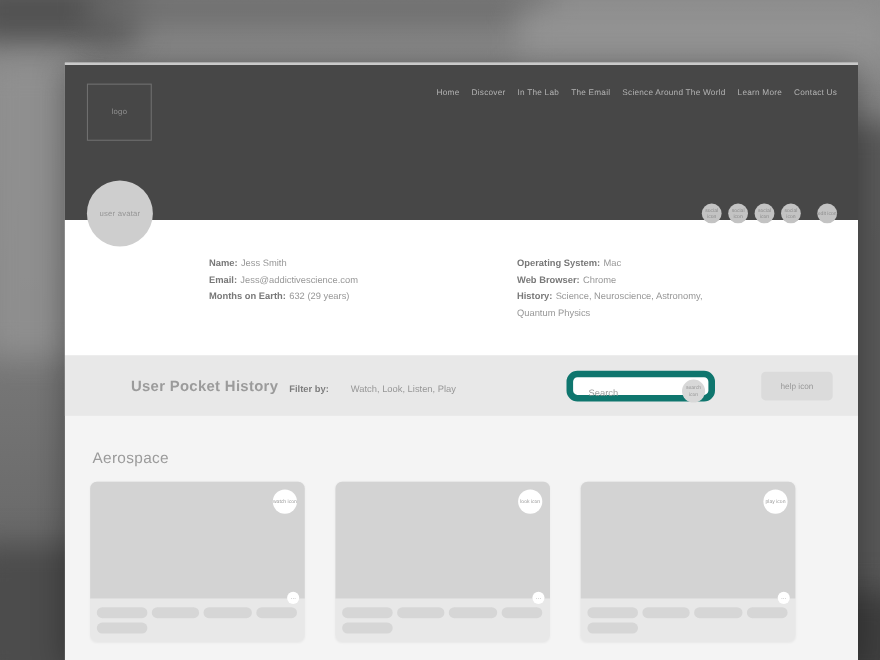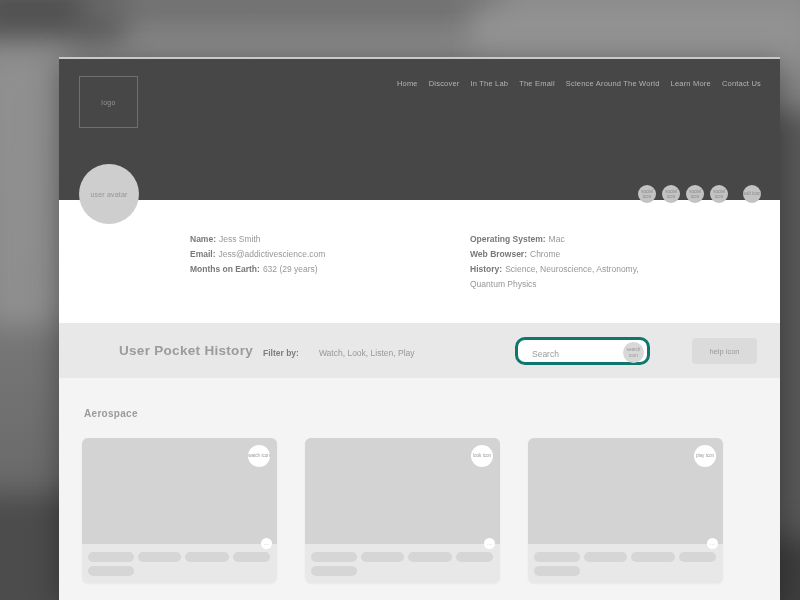--- a/index.html
+++ b/index.html
@@ -41,28 +41,28 @@
   .pcol{position:absolute;top:32px;line-height:15px;}
   .pcol-left{left:131px;}
   .pcol-right{left:411px;width:200px;}
   .pcol b{color:#787878;font-weight:bold;margin-right:3px;}
 
   
   .bar{position:absolute;left:0;top:266px;width:100%;height:55px;background:#e8e8e8;}
   .bar-title{position:absolute;left:25px;top:20px;font-size:13.5px;font-weight:bold;color:#9b9b9b;letter-spacing:.3px;margin-left:35px;}
   .filter{position:absolute;left:204px;top:25px;font-size:8.5px;color:#979797;}
   .filter b{color:#7d7d7d;margin-right:20px;}
-  .search{position:absolute;left:456px;top:14px;width:135px;height:28px;background:#fff;border:3px solid #0f766e;border-radius:10px;box-sizing:border-box;}
+  .search{position:absolute;left:456px;top:14px;width:135px;height:28px;background:#fff;border:6px solid #0f766e;border-radius:10px;box-sizing:border-box;}
   .search input{position:absolute;left:12px;top:5px;width:92px;height:16px;border:none;outline:none;background:transparent;font-family:"Liberation Sans",sans-serif;font-size:8.5px;color:#666;}
   .search input::placeholder{color:#9a9a9a;}
   .search-circle{position:absolute;right:3px;top:2px;width:21px;height:21px;border-radius:50%;background:#d8d8d8;color:#979797;font-size:4.6px;line-height:1.2;display:flex;align-items:center;justify-content:center;text-align:center;}
   .help{position:absolute;left:633px;top:15px;width:65px;height:26px;background:#dbdbdb;border-radius:4px;color:#999;font-size:7.5px;display:flex;align-items:center;justify-content:center;cursor:pointer;}
 
   
-  .category{position:absolute;left:25px;top:351px;font-size:10px;font-weight:bold;color:#9b9b9b;letter-spacing:.3px;}
+  .category{position:absolute;left:25px;top:351px;font-size:14px;font-weight:normal;color:#9b9b9b;letter-spacing:.3px;}
   .cards{position:absolute;left:23px;top:381px;display:flex;gap:28px;}
   .card{position:relative;width:195px;height:145px;background:#e8e8e8;border-radius:6px;box-shadow:0 1px 2px rgba(0,0,0,.05);}
   .card-img{height:106px;background:#d3d3d3;border-radius:6px 6px 0 0;}
   .badge{position:absolute;top:7px;right:7px;width:22px;height:22px;border-radius:50%;background:#fff;color:#9a9a9a;font-size:4.6px;line-height:1.2;display:flex;align-items:center;justify-content:center;text-align:center;}
   .mini{position:absolute;top:100px;right:5px;width:11px;height:11px;border-radius:50%;background:#fff;color:#b0b0b0;font-size:5px;display:flex;align-items:center;justify-content:center;z-index:2;}
   .card-footer{position:absolute;left:0;bottom:0;width:100%;height:39px;box-sizing:border-box;padding:8px 7px 0 6px;}
   .prow{display:flex;gap:4px;margin-bottom:4px;}
   .pill{height:10px;border-radius:5px;background:#d6d6d6;}
   .p46{width:46px;} .p44{width:44px;} .p37{width:37px;}
 </style>

